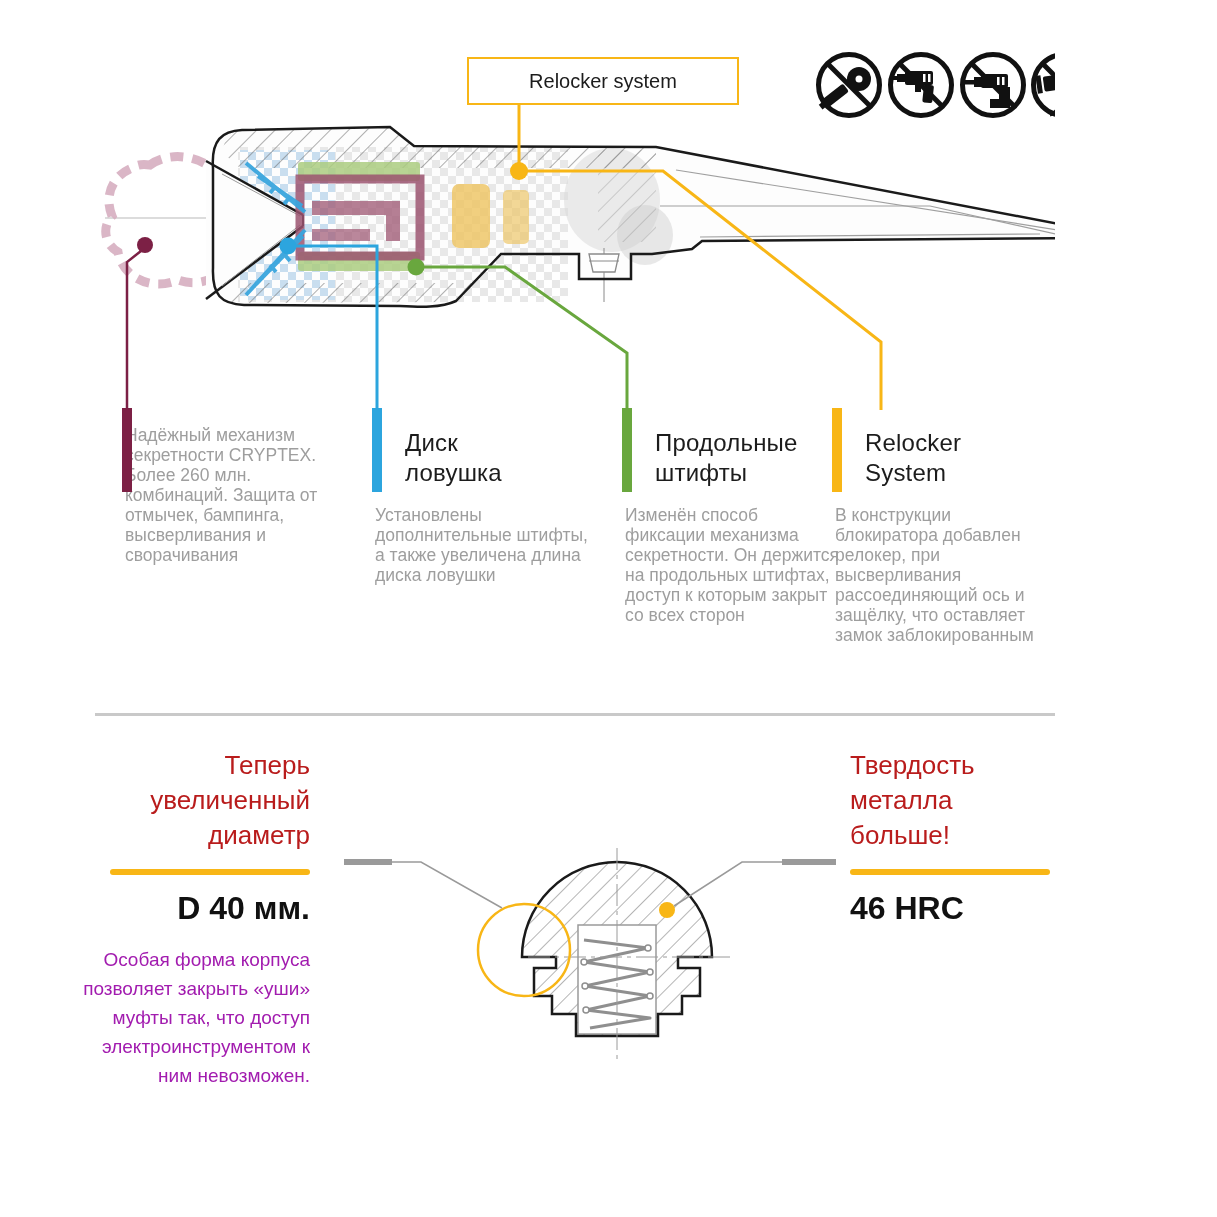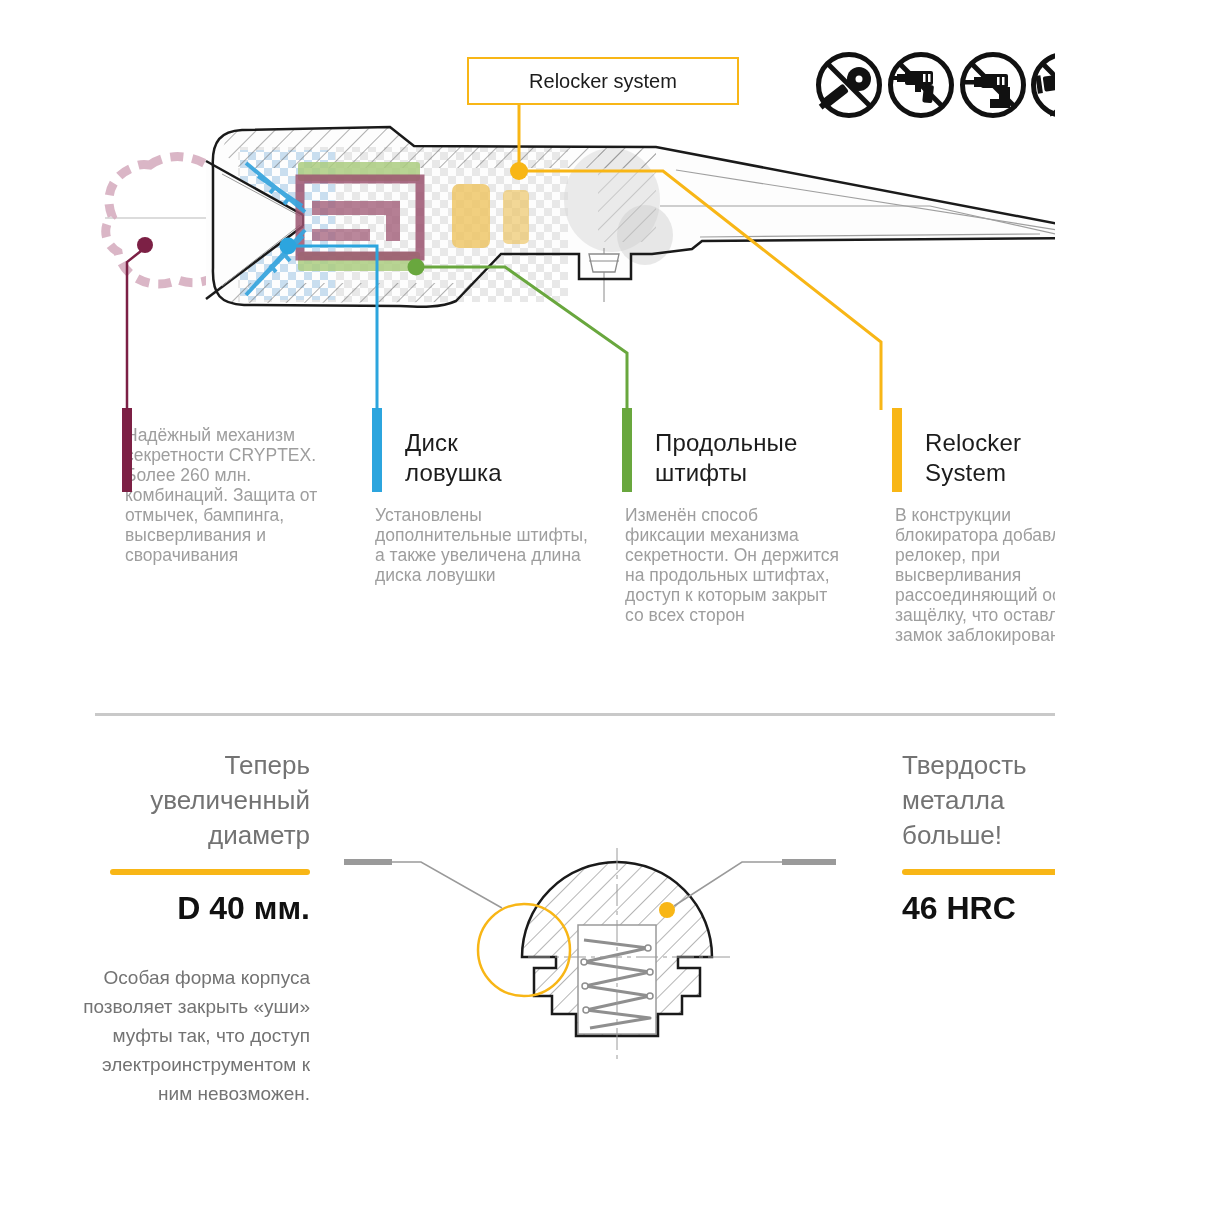--- a/index.html
+++ b/index.html
@@ -14,31 +14,31 @@
     display:flex;align-items:center;justify-content:center;font-size:20px;color:#1c1c1c;
   }
   
   .col{position:absolute;top:408px;width:218px;}
   .col .bar{position:absolute;left:0;top:0;width:10px;height:84px;}
   .col h2{
     margin:20px 0 0 33px;font-size:24px;line-height:30px;font-weight:400;
     white-space:pre-line;color:#1c1c1c;letter-spacing:.2px;
   }
   .col p{margin:17px 0 0 3px;font-size:17.5px;line-height:20px;color:#9e9e9e;}
-  .c1{left:122px}.c2{left:372px}.c3{left:622px}.c4{left:892px}
+  .c1{left:122px}.c2{left:372px}.c3{left:622px}.c4{left:832px}
   .divider{left:95px;top:713px;width:1025px;height:3px;}
   
   .feature{position:absolute;top:748px;width:242px;}
-  .feature h3{margin:0;font-size:26px;line-height:35px;font-weight:400;white-space:pre-line;color:#737373;}
+  .feature h3{margin:0;font-size:26px;line-height:35px;font-weight:400;white-space:pre-line;color:#b91c1c;}
   .feature .rule{height:6px;width:200px;border-radius:3px;margin-top:16px;}
   .feature .value{font-size:32px;font-weight:700;margin-top:15px;color:#111;}
-  .feature p{font-size:19px;line-height:29px;color:#737373;margin:36px 0 0;}
+  .feature p{font-size:19px;line-height:29px;color:#a21caf;margin:18px 0 0;}
   .left-f{left:68px;text-align:right;}
   .left-f .rule{margin-left:auto;}
-  .right-f{left:902px;text-align:left;}
+  .right-f{left:850px;text-align:left;}
   svg{display:block;}
 </style>
 </head>
 <body>
 
 <div id="canvas">
 
   <svg class="abs" style="left:0;top:0" width="1217" height="412" viewBox="0 0 1217 412">
     <defs>
       <pattern id="hatch" patternUnits="userSpaceOnUse" width="13" height="13" patternTransform="rotate(45)">

